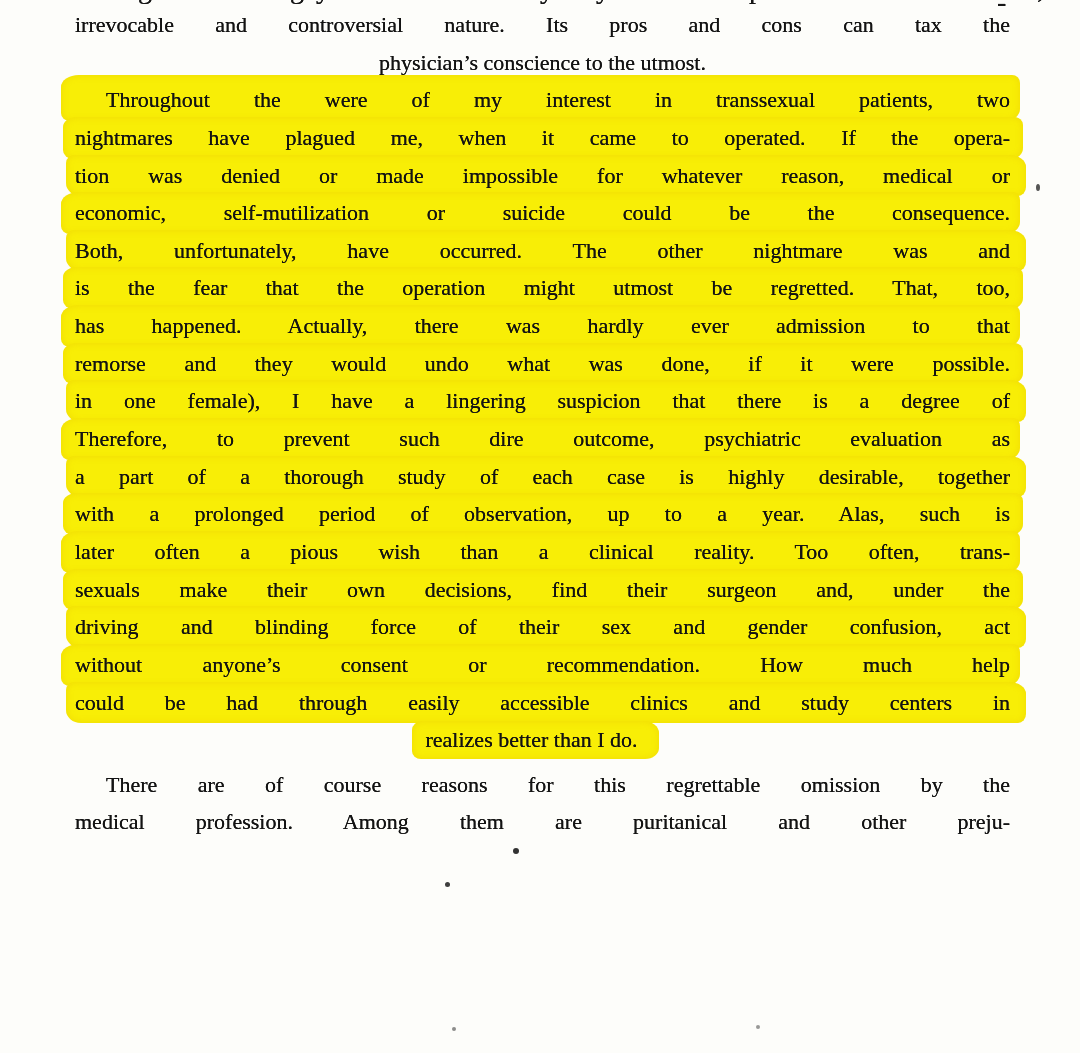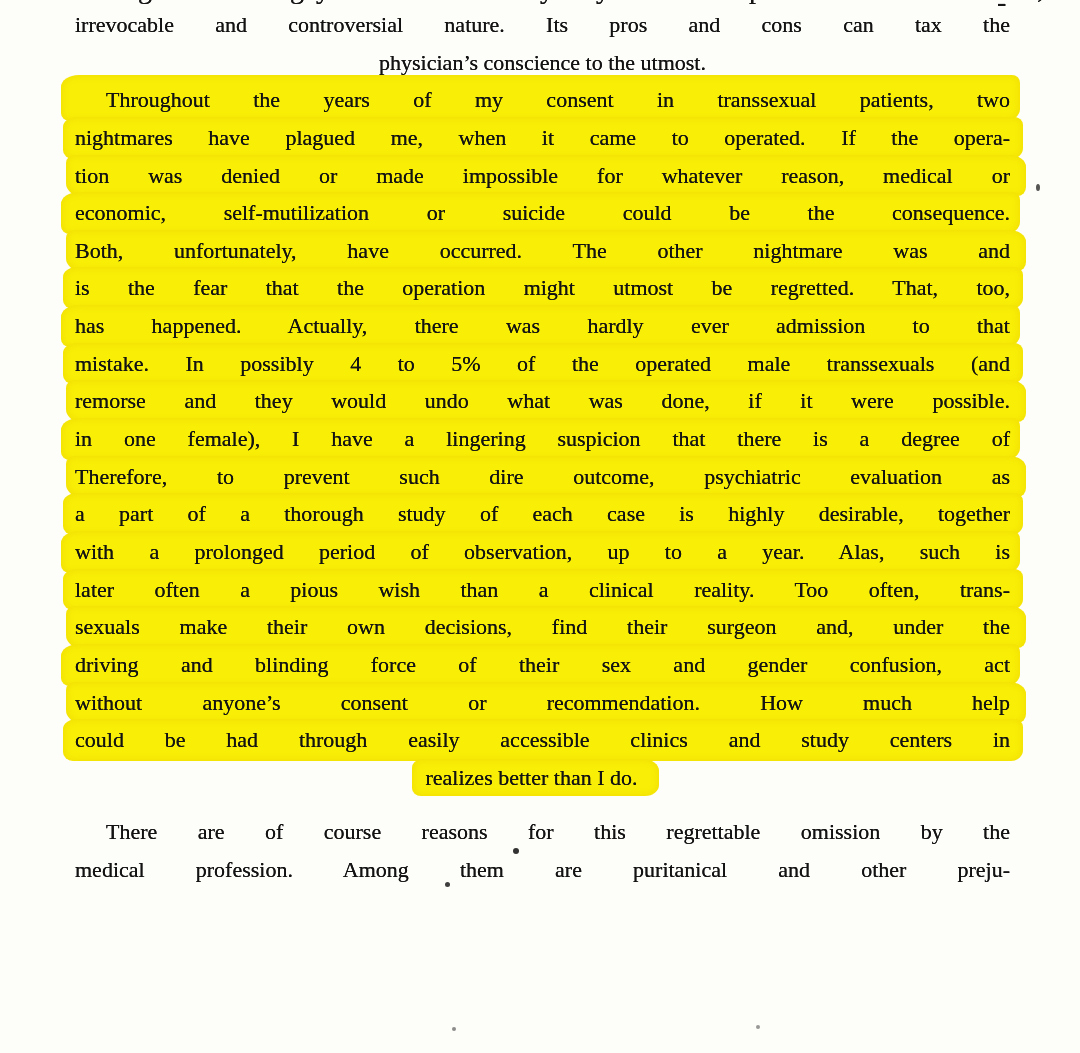--- a/index.html
+++ b/index.html
@@ -29,21 +29,21 @@
   .line{
     position:relative;
     height:37.65px;line-height:37.65px;
     font-size:22px;
     white-space:nowrap;
     text-shadow:0 0 .55px #141414;
   }
   .line.just{text-align:justify;text-align-last:justify;}
   .line.left{text-align:center;}
   .line.ind{padding-left:31px;}
-  .line.gap{margin-top:17px;}
+  .line.gap{margin-top:7px;}
   .line-text{position:relative;z-index:1;}
   
   .line.hl::before{
     content:"";
     position:absolute;z-index:0;
     top:-2px;bottom:-2px;left:-12px;right:-13px;
     background:var(--hl,#f8ee06);
     border-radius:14px 9px 12px 10px / 10px 8px 11px 9px;
     box-shadow:inset 0 0 7px rgba(221,168,0,0.28);
   }
@@ -83,28 +83,27 @@
       <span class="frag" style="left: 316px; top: -25px;">y</span>
       <span class="frag" style="left: 540px; top: -25px;">y</span>
       <span class="frag" style="left: 596px; top: -25px;">y</span>
       <span class="frag" style="left: 749px; top: -25px;">p</span>
       <span class="frag" style="left: 997px; top: -12px;">-</span>
       <span class="frag" style="left: 1037px; top: -25px;">,</span>
     </div>
   <div class="text-block">
       <div class="line just"><span class="line-text">irrevocable and controversial nature. Its pros and cons can tax the</span></div>
       <div class="line left"><span class="line-text">physician’s conscience to the utmost.</span></div>
-      <div class="line just hl ind hl-first"><span class="line-text">Throughout the years of my consent in transsexual patients, two</span></div>
+      <div class="line just hl ind hl-first"><span class="line-text">Throughout the were of my interest in transsexual patients, two</span></div>
       <div class="line just hl"><span class="line-text">nightmares have plagued me, when it came to operated. If the opera-</span></div>
       <div class="line just hl"><span class="line-text">tion was denied or made impossible for whatever reason, medical or</span></div>
       <div class="line just hl"><span class="line-text">economic, self-mutilization or suicide could be the consequence.</span></div>
       <div class="line just hl"><span class="line-text">Both, unfortunately, have occurred. The other nightmare was and</span></div>
       <div class="line just hl"><span class="line-text">is the fear that the operation might utmost be regretted. That, too,</span></div>
       <div class="line just hl"><span class="line-text">has happened. Actually, there was hardly ever admission to that</span></div>
-      <div class="line just hl"><span class="line-text">mistake. In possibly 4 to 5% of the operated male transsexuals (and</span></div>
       <div class="line just hl"><span class="line-text">remorse and they would undo what was done, if it were possible.</span></div>
       <div class="line just hl"><span class="line-text">in one female), I have a lingering suspicion that there is a degree of</span></div>
       <div class="line just hl"><span class="line-text">Therefore, to prevent such dire outcome, psychiatric evaluation as</span></div>
       <div class="line just hl"><span class="line-text">a part of a thorough study of each case is highly desirable, together</span></div>
       <div class="line just hl"><span class="line-text">with a prolonged period of observation, up to a year. Alas, such is</span></div>
       <div class="line just hl"><span class="line-text">later often a pious wish than a clinical reality. Too often, trans-</span></div>
       <div class="line just hl"><span class="line-text">sexuals make their own decisions, find their surgeon and, under the</span></div>
       <div class="line just hl"><span class="line-text">driving and blinding force of their sex and gender confusion, act</span></div>
       <div class="line just hl"><span class="line-text">without anyone’s consent or recommendation. How much help</span></div>
       <div class="line just hl"><span class="line-text">could be had through easily accessible clinics and study centers in</span></div>

